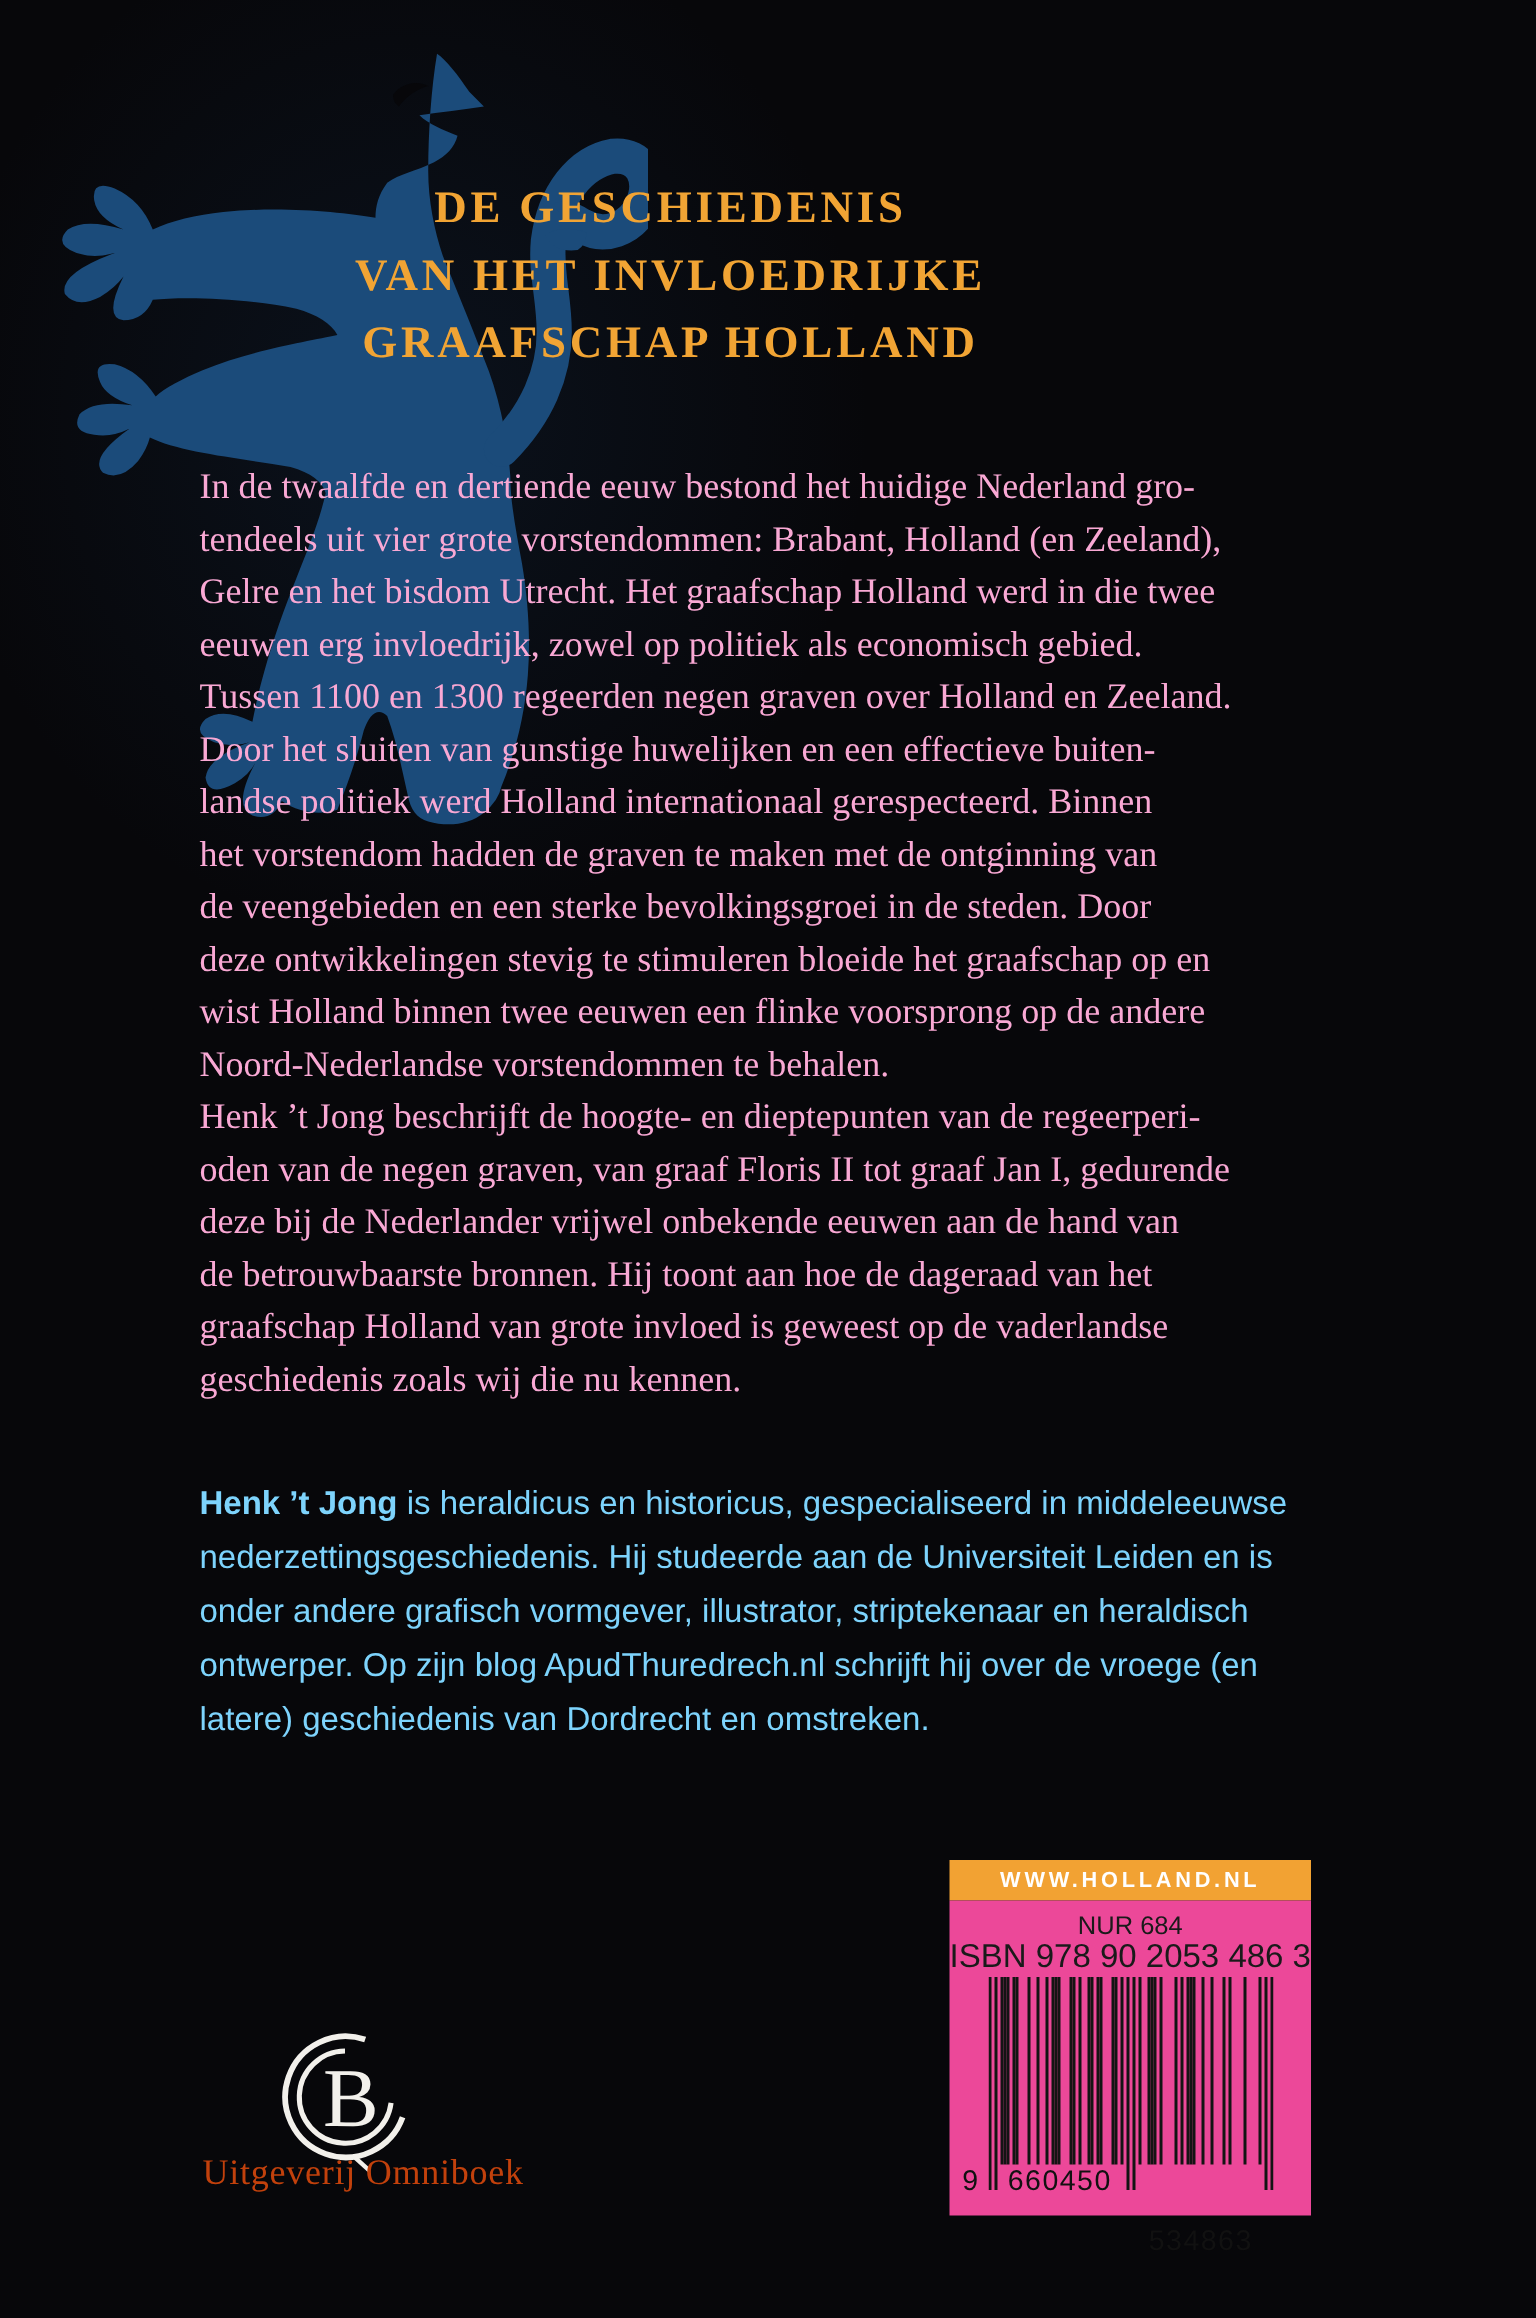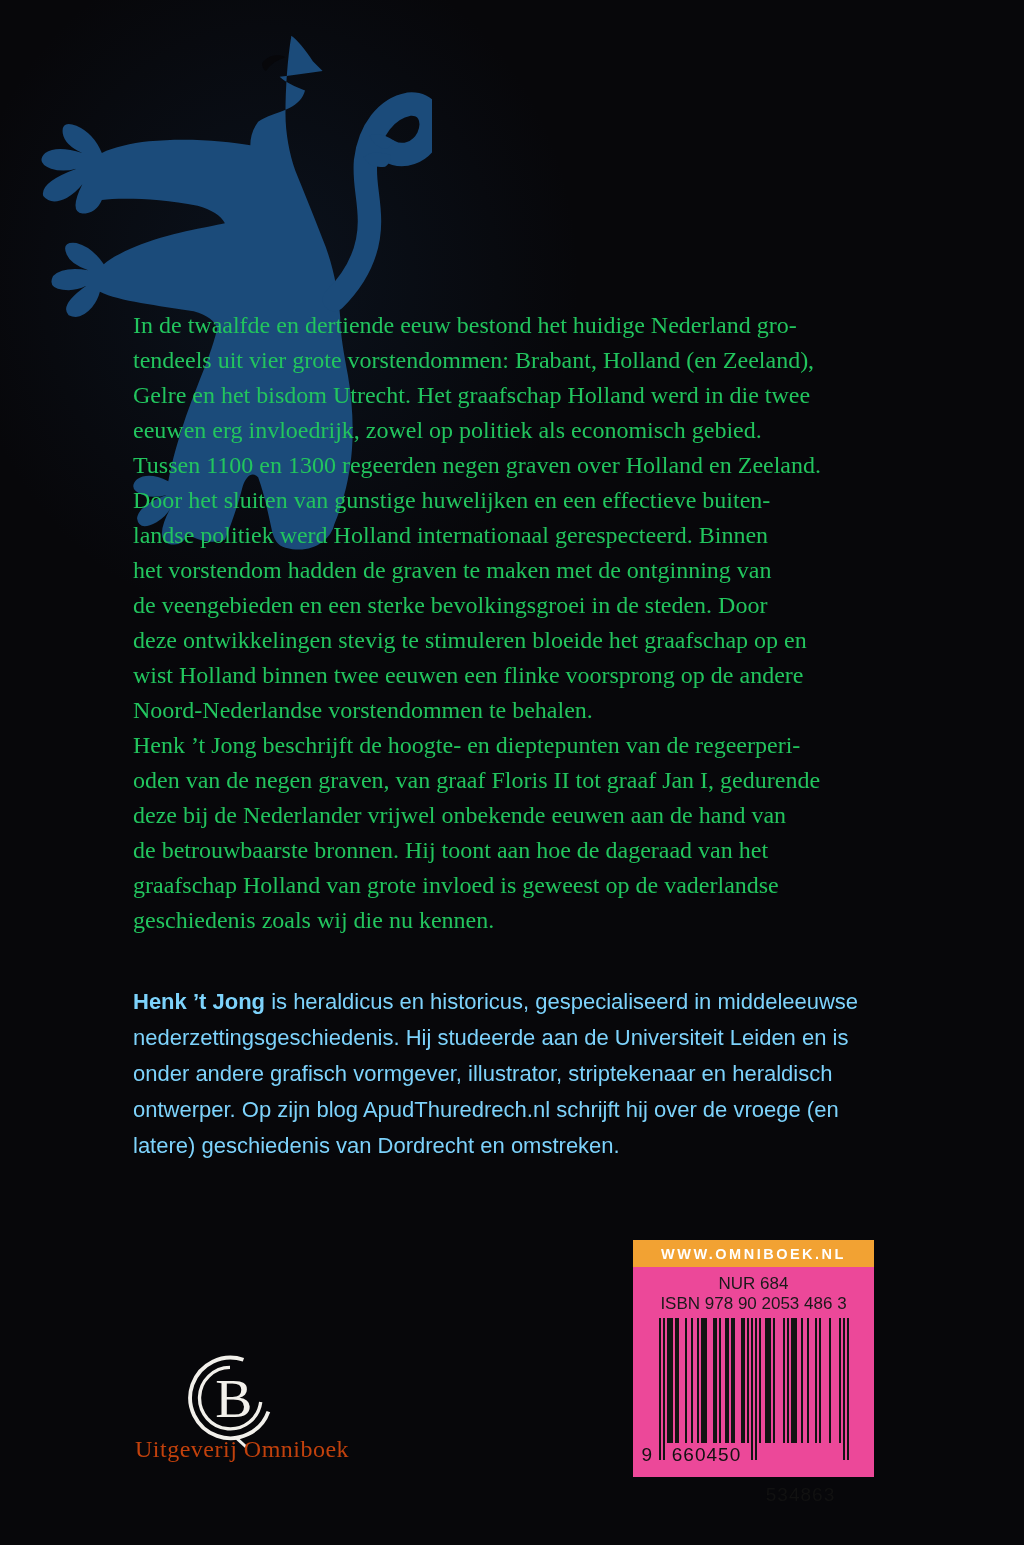--- a/index.html
+++ b/index.html
@@ -13,40 +13,40 @@
     pointer-events:none;
   }
   .lion{position:absolute;left:12px;top:0;}
   .title{
     position:absolute;left:135px;top:116px;width:624px;text-align:center;
     color:#F1A434;font-weight:bold;font-size:30px;line-height:45px;
     letter-spacing:2.5px;white-space:pre-line;
   }
   .synopsis{
     position:absolute;left:133px;top:308px;width:810px;
-    color:#22c55e;font-size:24px;line-height:35px;white-space:pre-line;
+    color:#f9a8d4;font-size:24px;line-height:35px;white-space:pre-line;
   }
   .bio{
     position:absolute;left:133px;top:984px;width:820px;
     color:#7dd3fc;font-family:"Liberation Sans",sans-serif;
     font-size:22px;line-height:36px;white-space:pre-line;
   }
   .bio b{font-weight:bold;}
   .isbn-block{position:absolute;left:633px;top:1240px;width:241px;}
   .web-bar{
     height:27px;background:#F2A233;color:#FFFFFF;
     font-family:"Liberation Sans",sans-serif;font-size:14.5px;font-weight:bold;
     letter-spacing:2.5px;display:flex;align-items:center;justify-content:center;
   }
   .white-box{
     background:#ec4899;height:210px;box-sizing:border-box;padding-top:7px;
     text-align:center;font-family:"Liberation Sans",sans-serif;color:#1A1A1A;
   }
   .nur{font-size:17px;line-height:20px;}
-  .isbn{font-size:17px;line-height:20px;}
+  .isbn{font-size:22px;line-height:20px;}
   .barcode-wrap{position:relative;width:190px;height:150px;margin:4px auto 0;}
   .bc-digit{
     position:absolute;top:126px;font-size:19px;letter-spacing:1px;
     font-family:"Liberation Sans",sans-serif;color:#111111;white-space:nowrap;
   }
   .bc-lead{left:-17px;}
   .bc-left{left:48px;transform:translateX(-50%);}
   .bc-right{left:142px;transform:translateX(-50%);margin-top:40px;}
   .logo{position:absolute;left:182px;top:1352px;}
   .publisher{
@@ -92,20 +92,23 @@
         C308 212 298 188 290 168 C284 150 280 130 280 110
         C280 84 282 54 286 30 Z"></path>
       <path d="M330 300 C354 276 366 248 366 220 C366 196 360 180 362 158
         C366 126 384 104 406 100 C426 98 434 116 426 134 C418 150 400 156 386 148" fill="none" stroke="#1B4B7A" stroke-width="24" stroke-linecap="round"></path>
       <path d="M388 152 Q370 146 360 154 Q366 166 382 164 Q388 160 388 152 Z"></path>
       <path d="M392 138 Q378 128 366 132 Q370 144 384 146 Z"></path>
     </g>
     <path d="M256 58 C262 50 272 48 280 52 C272 54 264 60 260 66 C257 64 256 61 256 58 Z" fill="#07070a"></path>
   </svg>
 
+  <div class="title">DE GESCHIEDENIS
+VAN HET INVLOEDRIJKE
+GRAAFSCHAP HOLLAND</div>
 
   <div class="synopsis">In de twaalfde en dertiende eeuw bestond het huidige Nederland gro-
 tendeels uit vier grote vorstendommen: Brabant, Holland (en Zeeland),
 Gelre en het bisdom Utrecht. Het graafschap Holland werd in die twee
 eeuwen erg invloedrijk, zowel op politiek als economisch gebied.
 Tussen 1100 en 1300 regeerden negen graven over Holland en Zeeland.
 Door het sluiten van gunstige huwelijken en een effectieve buiten-
 landse politiek werd Holland internationaal gerespecteerd. Binnen
 het vorstendom hadden de graven te maken met de ontginning van
 de veengebieden en een sterke bevolkingsgroei in de steden. Door
@@ -120,21 +123,21 @@
 geschiedenis zoals wij die nu kennen.</div>
 
   <div class="bio"><b>Henk ’t Jong</b><span> is heraldicus en historicus, gespecialiseerd in middeleeuwse
 nederzettingsgeschiedenis. Hij studeerde aan de Universiteit Leiden en is
 onder andere grafisch vormgever, illustrator, striptekenaar en heraldisch
 ontwerper. Op zijn blog ApudThuredrech.nl schrijft hij over de vroege (en
 latere) geschiedenis van Dordrecht en omstreken.</span></div>
 
   <div class="isbn-block">
     <div class="web-bar">
-      <span>WWW.OMNIBOEK.NL</span>
+      <span>WWW.HOLLAND.NL</span>
     </div>
     <div class="white-box">
       <div class="nur">NUR 684</div>
       <div class="isbn">ISBN 978 90 2053 486 3</div>
       <div class="barcode-wrap">
         <svg id="barcode-svg" width="190" height="146" viewBox="0 0 190 146">
             <rect x="0" y="0" width="2" height="142" fill="#141414"></rect>
             <rect x="4" y="0" width="2" height="142" fill="#141414"></rect>
             <rect x="8" y="0" width="2" height="125" fill="#141414"></rect>
             <rect x="10" y="0" width="2" height="125" fill="#141414"></rect>

